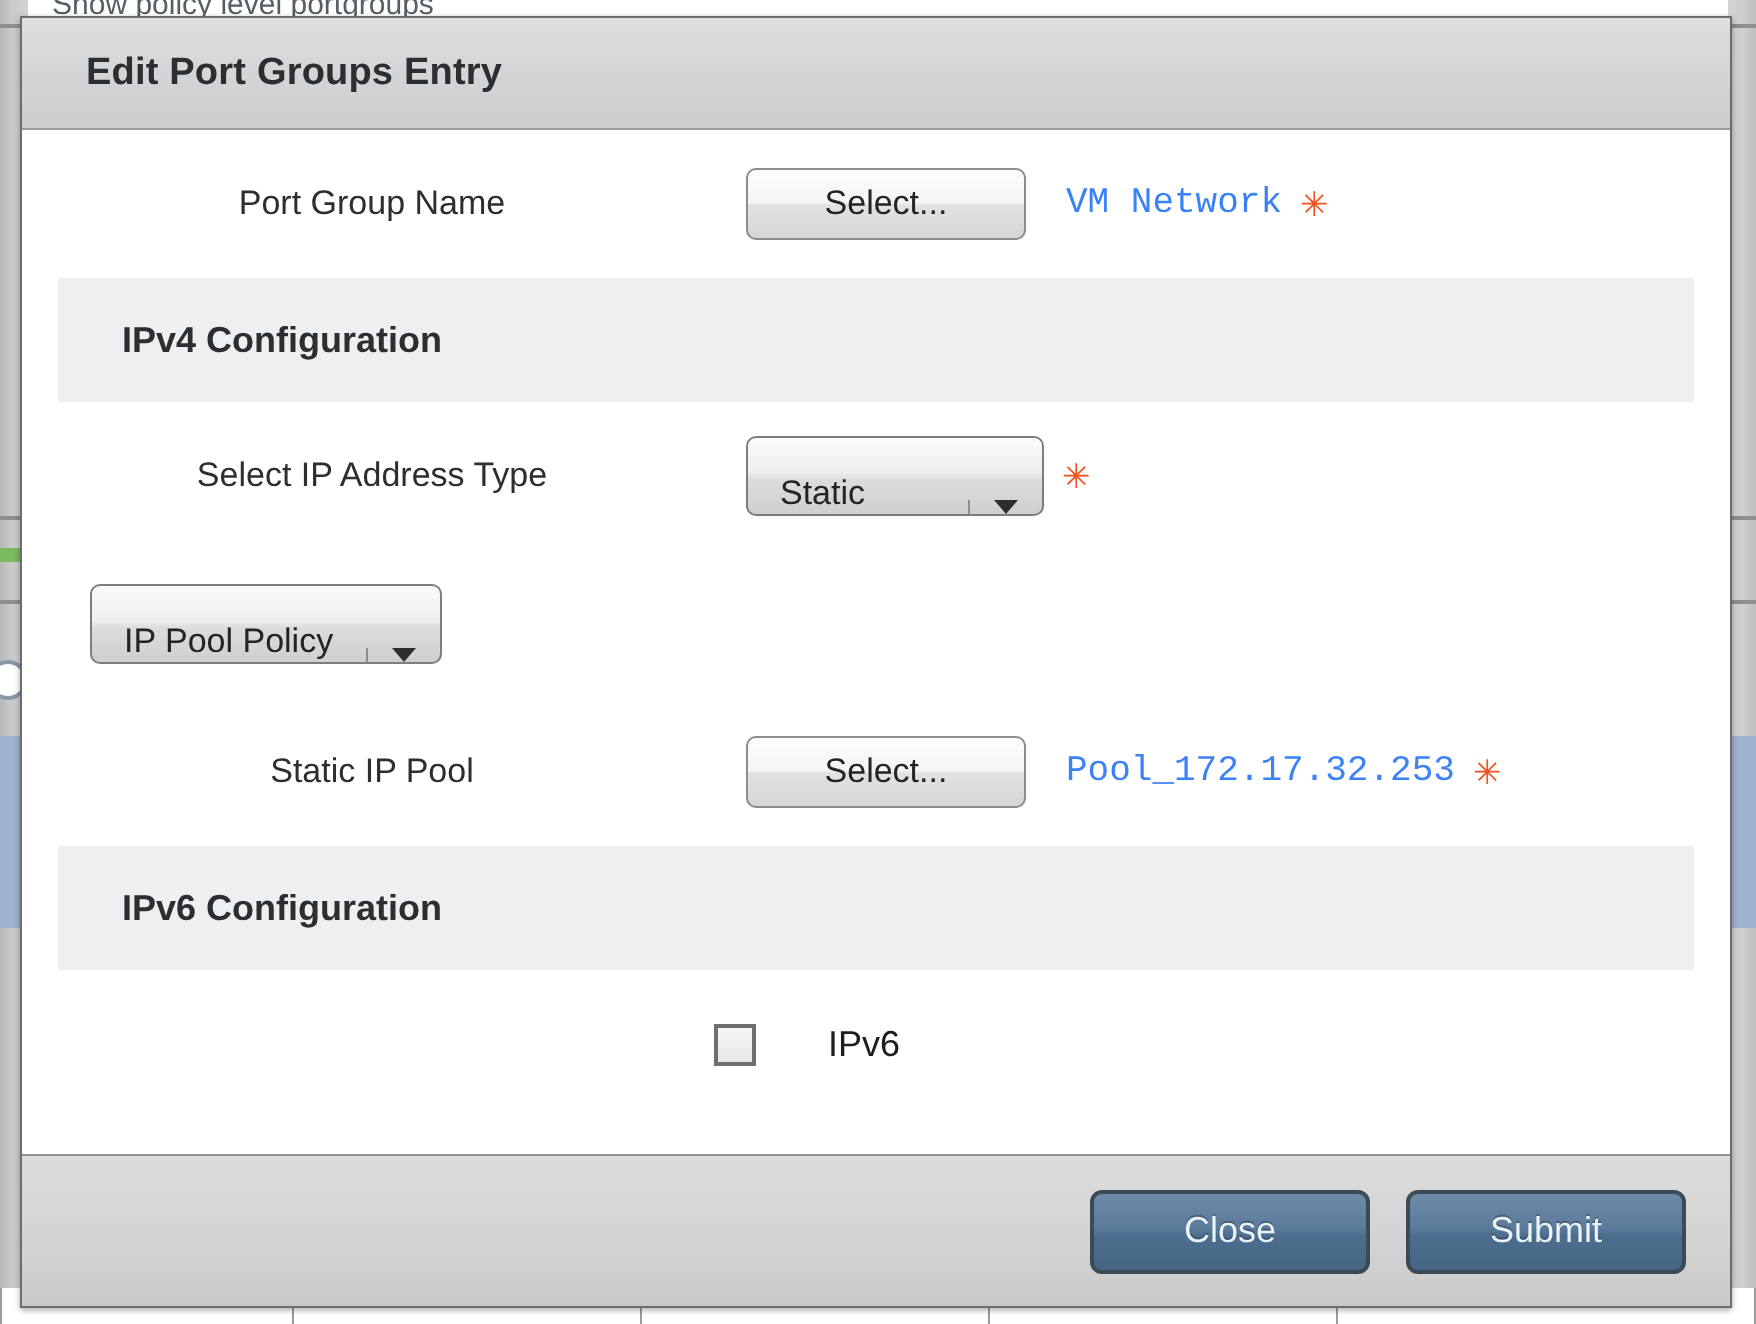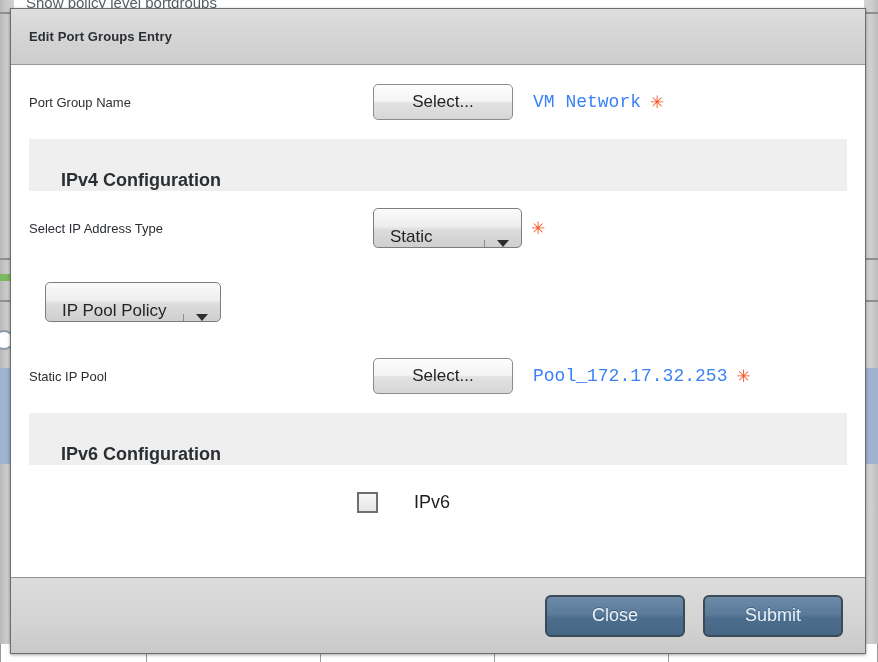--- a/index.html
+++ b/index.html
@@ -102,61 +102,61 @@
   .dialog-titlebar {
     height: 56px;
     flex: 0 0 56px;
     background: linear-gradient(to bottom, #dedede 0%, #d4d4d4 55%, #cdcdcd 100%);
     border-bottom: 1px solid #9a9a9a;
     display: flex;
     align-items: center;
     box-sizing: border-box;
   }
   .dialog-title {
-    font-size: 13px;
+    font-size: 19px;
     font-weight: bold;
     color: #2b2f33;
-    padding-left: 18px;
     letter-spacing: 0.1px;
+    margin-left: 32px;
   }
 
   .dialog-body {
     flex: 1 1 auto;
     background: #ffffff;
     padding: 0;
     overflow: hidden;
     position: relative;
   }
 
   .section-band {
     background: #efefef;
-    height: 52px;
+    height: 62px;
     margin: 0 18px;
     display: flex;
-    align-items: flex-end;
+    align-items: center;
     box-sizing: border-box;
   }
   .section-band-title {
     font-size: 18px;
     font-weight: bold;
     color: #2b2f33;
     padding-left: 32px;
   }
 
   .form-row {
     display: flex;
     align-items: center;
     height: 74px;
     padding-left: 18px;
     box-sizing: border-box;
   }
   .row-label {
-    font-size: 13px;
+    font-size: 17px;
     color: #2b2f33;
-    text-align: left;
+    text-align: center;
     box-sizing: border-box;
     padding-right: 14px;
     white-space: nowrap;
   }
   .label-col {
     width: 328px;
   }
   .control-col {
     display: flex;
     align-items: center;

